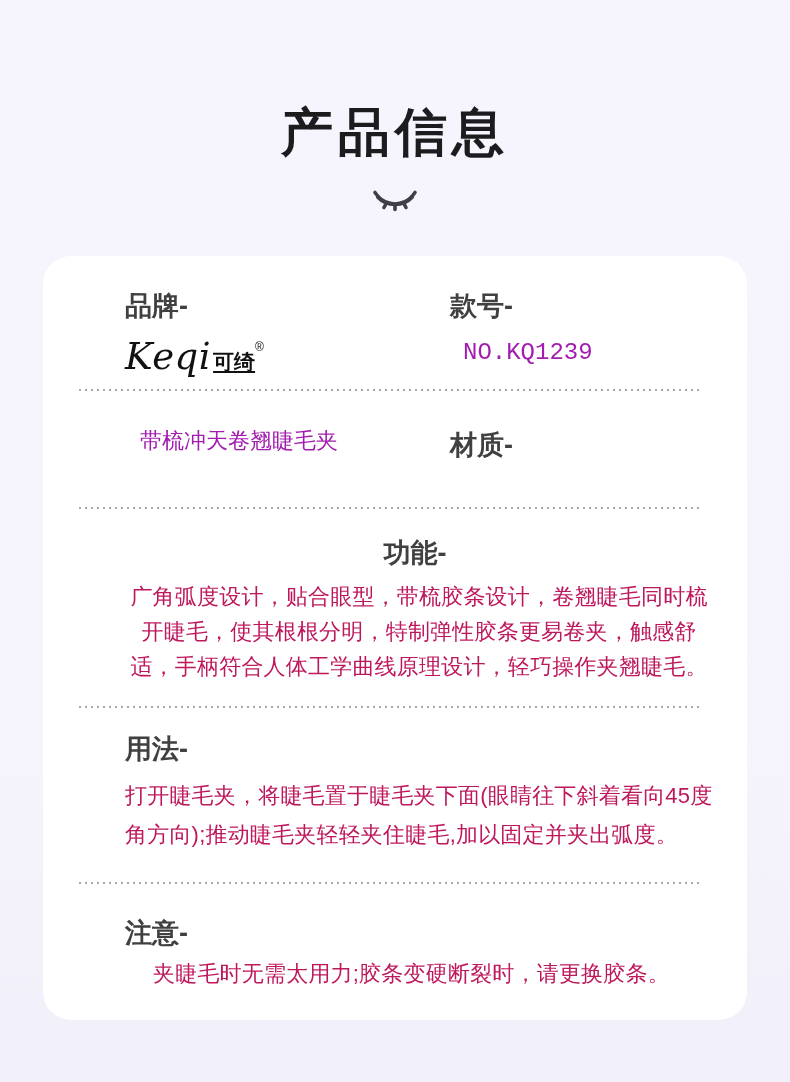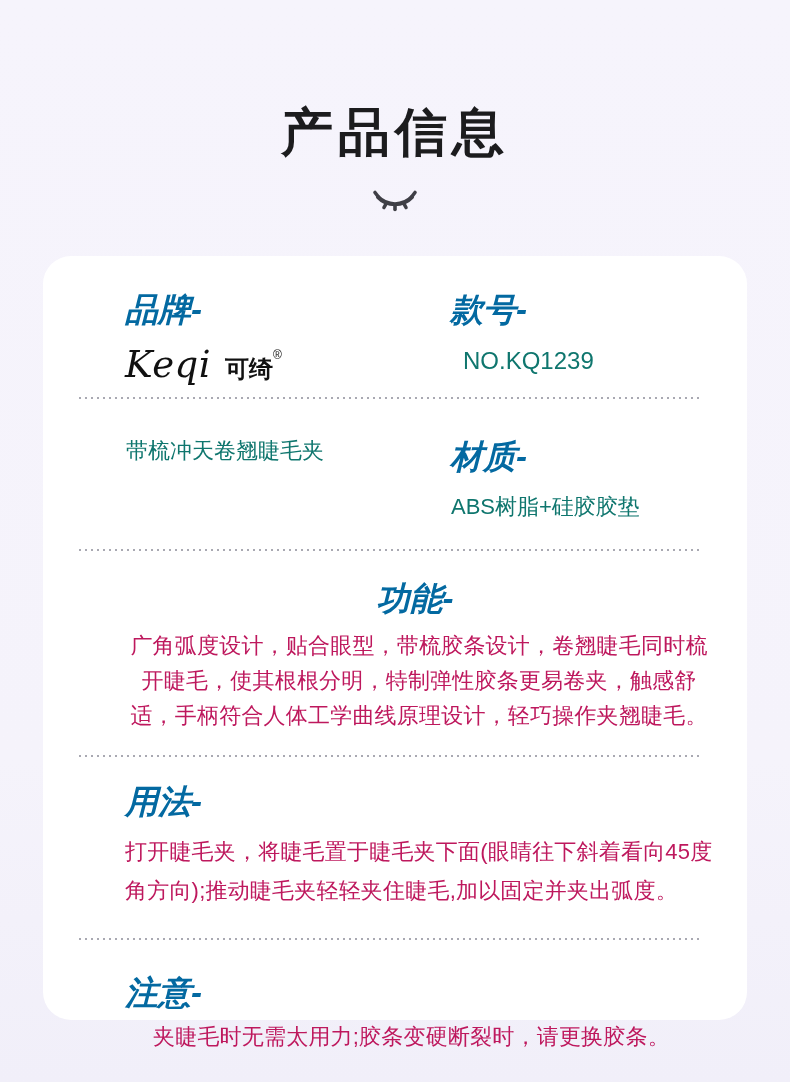--- a/index.html
+++ b/index.html
@@ -35,50 +35,51 @@
     height: 764px;
     margin: 40px auto 0 auto;
     background: #ffffff;
     border-radius: 28px;
     padding: 34px 42px 0 82px;
   }
   .two-col { display: flex; }
   .two-col .col-left  { width: 325px; flex: 0 0 325px; }
   .two-col .col-right { flex: 1; }
   .sec-label {
-    font-size: 33px;
+    font-size: 27px;
     line-height: 1.2;
     font-weight: 600;
-    color: #0369a1;
-    font-style: italic;
+    color: #404040;
   }
   .sec-value {
     font-size: 22px;
     line-height: 1.25;
-    color: #0f766e;
+    color: #a21caf;
+    font-family: Liberation Mono, monospace;
   }
   .brand-row .sec-label { margin-bottom: 16px; }
   .name-row  .sec-label { margin-bottom: 17px; }
   .brand-row .col-right .sec-value { margin-top: 8px; font-size: 24px; margin-left: 13px; }
-  .name-row  .sec-value { margin-left: 1px; }
+  .name-row  .sec-value { margin-left: 15px; }
   .logo {
     color: #111111;
     white-space: nowrap;
     line-height: 1;
   }
   .logo-latin {
     font-family: "DejaVu Serif", serif;
     font-size: 37px;
     letter-spacing: 0.5px;
     font-style: italic;
   }
   .logo-cn {
-    font-size: 24px;
+    font-size: 21px;
     font-weight: 700;
-    margin-left: 14px;
+    margin-left: 2px;
+    text-decoration: underline;
   }
   .logo-reg {
     font-size: 12px;
     vertical-align: 18px;
   }
   .divider {
     height: 2px;
     margin-left: -46px;
     margin-right: 4px;
     background-image: repeating-linear-gradient(to right, #a9a9b2 0 2px, transparent 2px 6px);
@@ -135,21 +136,20 @@
     </div>
 
     <div class="divider div-1"></div>
 
     <div class="two-col name-row sec-name">
       <div class="col-left">
         <div class="sec-value">带梳冲天卷翘睫毛夹</div>
       </div>
       <div class="col-right">
         <div class="sec-label">材质-</div>
-        <div class="sec-value">ABS树脂+硅胶胶垫</div>
       </div>
     </div>
 
     <div class="divider div-2"></div>
 
     <div class="sec-func">
       <div class="sec-label">功能-</div>
       <div class="para para-func">广角弧度设计，贴合眼型，带梳胶条设计，卷翘睫毛同时梳开睫毛，使其根根分明，特制弹性胶条更易卷夹，触感舒适，手柄符合人体工学曲线原理设计，轻巧操作夹翘睫毛。</div>
     </div>
 

